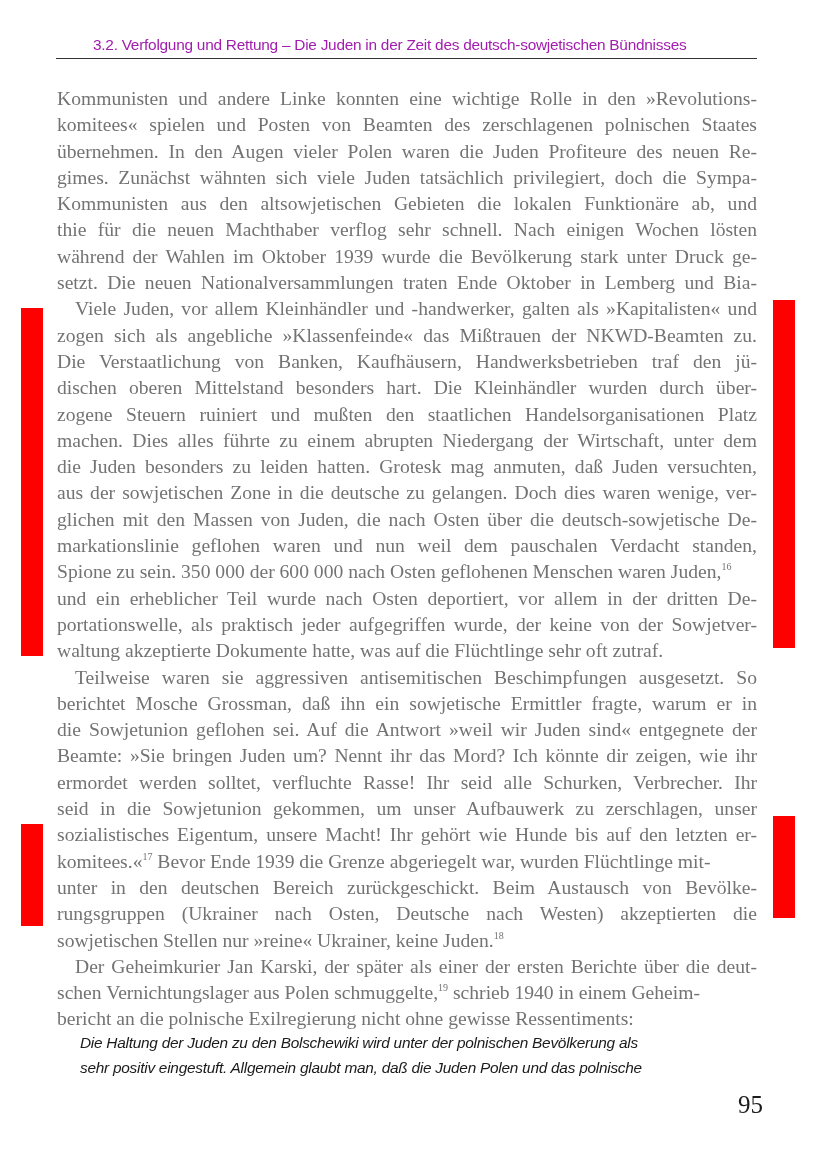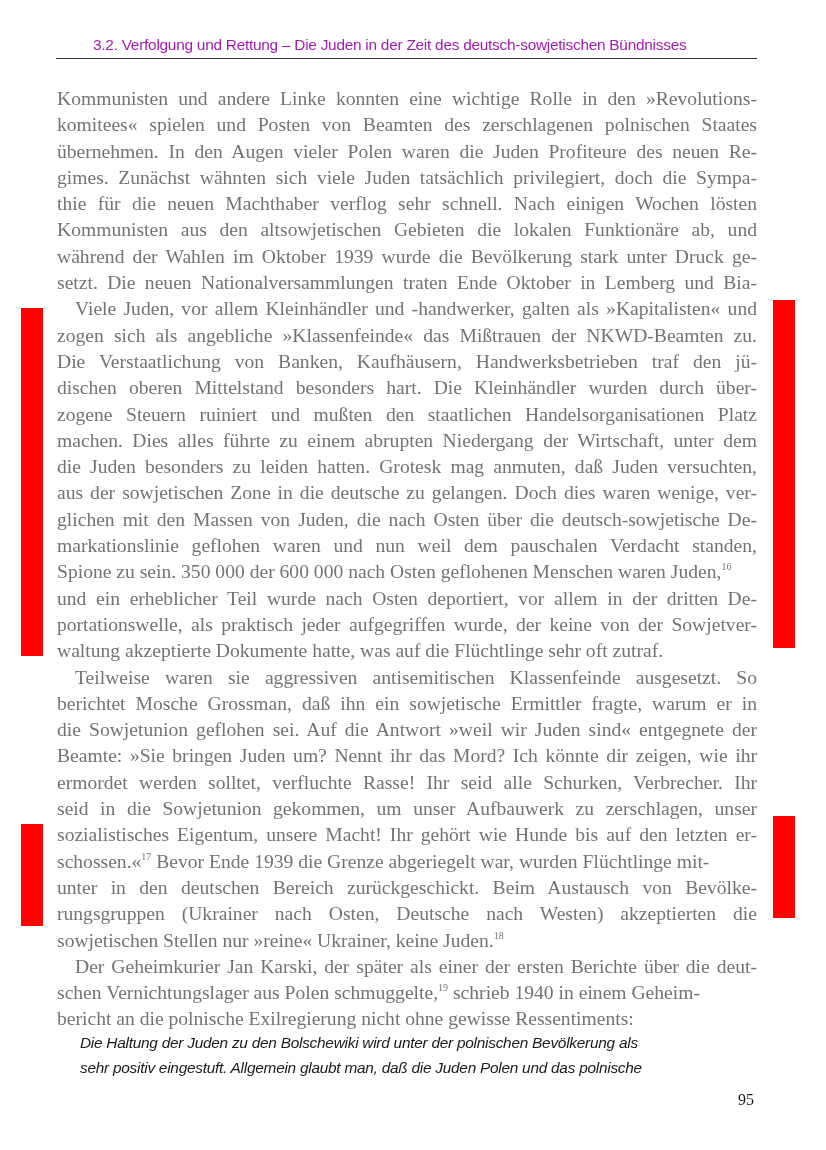--- a/index.html
+++ b/index.html
@@ -26,21 +26,21 @@
   .line.indent { padding-left: 18px; }
   sup.fn { font-size: 10px; vertical-align: 8px; line-height: 0; }
   .quote {
     position: absolute; left: 80px; top: 1030px; width: 680px;
     font-family: "Liberation Sans", sans-serif; font-size: 15.4px; color: #1a1a1a;
     letter-spacing: -0.25px;
   }
   .quote .qline { height: 25px; line-height: 25px; white-space: nowrap; font-style: italic; }
   .page-number {
     position: absolute; left: 738px; top: 1091px;
-    font-family: "Liberation Serif", serif; font-size: 16px; color: #1c1c1c;
+    font-family: "Liberation Serif", serif; font-size: 25px; color: #1c1c1c;
   }
   .marker { position: absolute; background: #ff0000; width: 22px; }
 </style>
 </head>
 <body>
 
 <div class="page">
 
   <div class="running-head">3.2. Verfolgung und Rettung – Die Juden in der Zeit des deutsch-sowjetischen Bündnisses</div>
   <div class="head-rule"></div>
@@ -50,22 +50,22 @@
   <div class="marker" style="left:21px; top:824px; height:102px;"></div>
   <div class="marker" style="left:773px; top:816px; height:102px;"></div>
 
   <div class="body-text">
 
     <div>
       <div class="line">Kommunisten und andere Linke konnten eine wichtige Rolle in den »Revolutions-</div>
       <div class="line">komitees« spielen und Posten von Beamten des zerschlagenen polnischen Staates</div>
       <div class="line">übernehmen. In den Augen vieler Polen waren die Juden Profiteure des neuen Re-</div>
       <div class="line">gimes. Zunächst wähnten sich viele Juden tatsächlich privilegiert, doch die Sympa-</div>
+      <div class="line">Kommunisten aus den altsowjetischen Gebieten die lokalen Funktionäre ab, und</div>
       <div class="line">thie für die neuen Machthaber verflog sehr schnell. Nach einigen Wochen lösten</div>
-      <div class="line">Kommunisten aus den altsowjetischen Gebieten die lokalen Funktionäre ab, und</div>
       <div class="line">während der Wahlen im Oktober 1939 wurde die Bevölkerung stark unter Druck ge-</div>
       <div class="line">setzt. Die neuen Nationalversammlungen traten Ende Oktober in Lemberg und Bia-</div>
     </div>
 
     <div>
       <div class="line indent">Viele Juden, vor allem Kleinhändler und -handwerker, galten als »Kapitalisten« und</div>
       <div class="line">zogen sich als angebliche »Klassenfeinde« das Mißtrauen der NKWD-Beamten zu.</div>
       <div class="line">Die Verstaatlichung von Banken, Kaufhäusern, Handwerksbetrieben traf den jü-</div>
       <div class="line">dischen oberen Mittelstand besonders hart. Die Kleinhändler wurden durch über-</div>
       <div class="line">zogene Steuern ruiniert und mußten den staatlichen Handelsorganisationen Platz</div>
@@ -74,28 +74,28 @@
       <div class="line">aus der sowjetischen Zone in die deutsche zu gelangen. Doch dies waren wenige, ver-</div>
       <div class="line">glichen mit den Massen von Juden, die nach Osten über die deutsch-sowjetische De-</div>
       <div class="line">markationslinie geflohen waren und nun weil dem pauschalen Verdacht standen,</div>
       <div class="line" style="text-align-last:left;"><span>Spione zu sein. 350 000 der 600 000 nach Osten geflohenen Menschen waren Juden,</span><sup class="fn">16</sup></div>
       <div class="line">und ein erheblicher Teil wurde nach Osten deportiert, vor allem in der dritten De-</div>
       <div class="line">portationswelle, als praktisch jeder aufgegriffen wurde, der keine von der Sowjetver-</div>
       <div class="line last">waltung akzeptierte Dokumente hatte, was auf die Flüchtlinge sehr oft zutraf.</div>
     </div>
 
     <div>
-      <div class="line indent">Teilweise waren sie aggressiven antisemitischen Klassenfeinde ausgesetzt. So</div>
+      <div class="line indent">Teilweise waren sie aggressiven antisemitischen Beschimpfungen ausgesetzt. So</div>
       <div class="line">berichtet Mosche Grossman, daß ihn ein sowjetische Ermittler fragte, warum er in</div>
       <div class="line">die Sowjetunion geflohen sei. Auf die Antwort »weil wir Juden sind« entgegnete der</div>
       <div class="line">Beamte: »Sie bringen Juden um? Nennt ihr das Mord? Ich könnte dir zeigen, wie ihr</div>
       <div class="line">ermordet werden solltet, verfluchte Rasse! Ihr seid alle Schurken, Verbrecher. Ihr</div>
       <div class="line">seid in die Sowjetunion gekommen, um unser Aufbauwerk zu zerschlagen, unser</div>
       <div class="line">sozialistisches Eigentum, unsere Macht! Ihr gehört wie Hunde bis auf den letzten er-</div>
-      <div class="line" style="text-align-last:left;"><span>schossen.«</span><sup class="fn">17</sup><span> Bevor Ende 1939 die Grenze abgeriegelt war, wurden Flüchtlinge mit-</span></div>
+      <div class="line" style="text-align-last:left;"><span>komitees.«</span><sup class="fn">17</sup><span> Bevor Ende 1939 die Grenze abgeriegelt war, wurden Flüchtlinge mit-</span></div>
       <div class="line">unter in den deutschen Bereich zurückgeschickt. Beim Austausch von Bevölke-</div>
       <div class="line">rungsgruppen (Ukrainer nach Osten, Deutsche nach Westen) akzeptierten die</div>
       <div class="line last"><span>sowjetischen Stellen nur »reine« Ukrainer, keine Juden.</span><sup class="fn">18</sup></div>
     </div>
 
     <div>
       <div class="line indent">Der Geheimkurier Jan Karski, der später als einer der ersten Berichte über die deut-</div>
       <div class="line" style="text-align-last:left;"><span>schen Vernichtungslager aus Polen schmuggelte,</span><sup class="fn">19</sup><span> schrieb 1940 in einem Geheim-</span></div>
       <div class="line last">bericht an die polnische Exilregierung nicht ohne gewisse Ressentiments:</div>
     </div>

